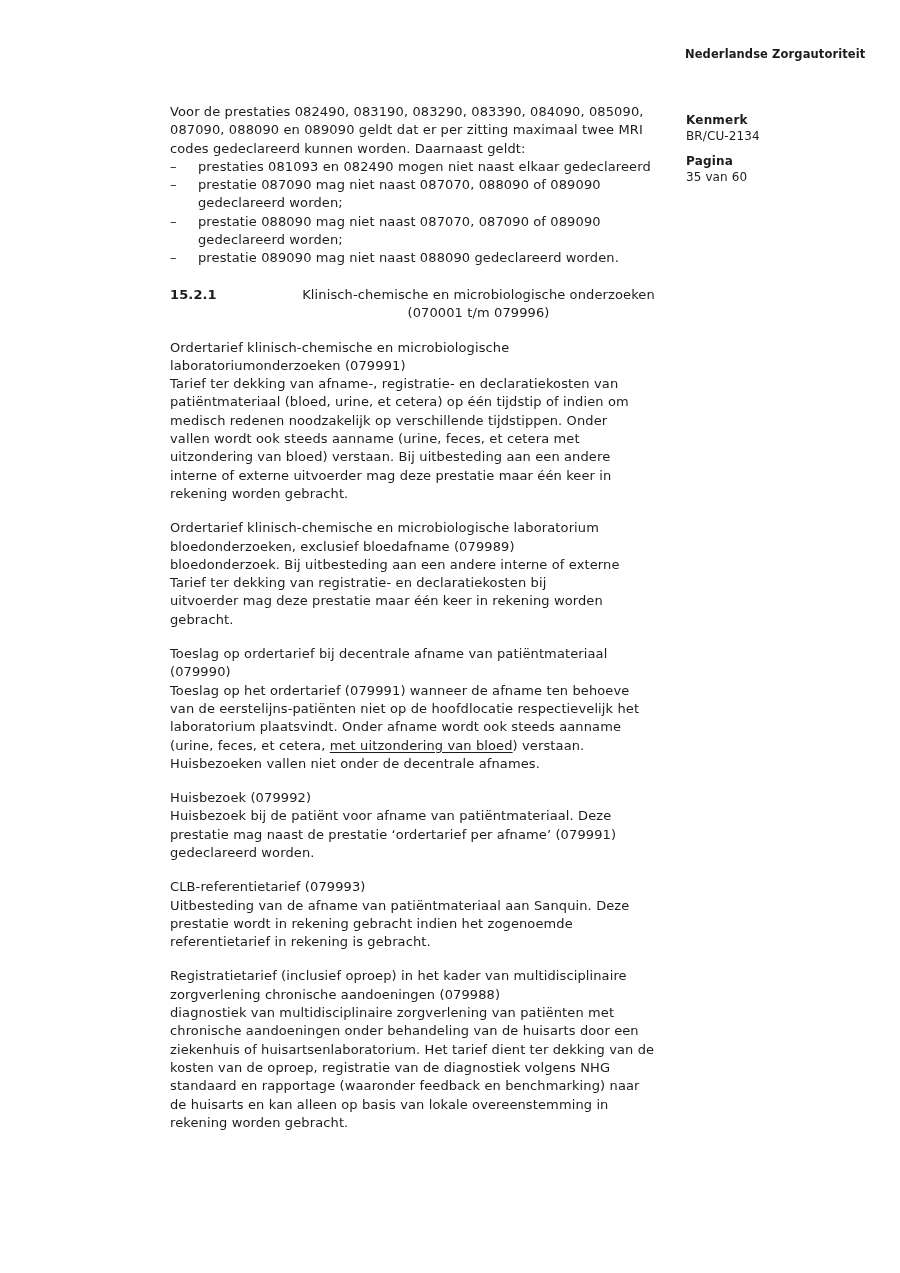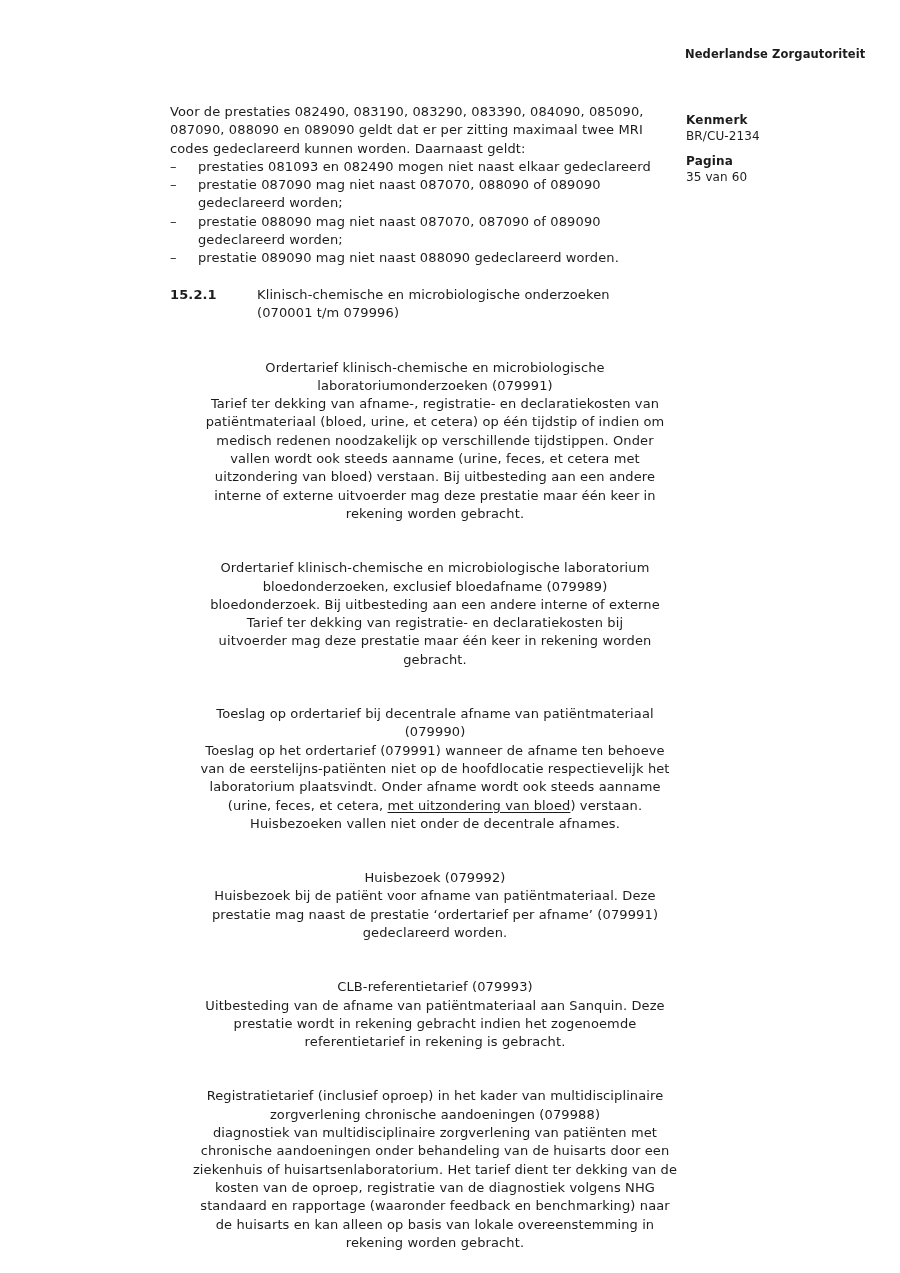--- a/index.html
+++ b/index.html
@@ -19,27 +19,27 @@
   .sidebar { position: absolute; left: 686px; top: 113px; }
   .meta-label { font-size: 12px; font-weight: bold; letter-spacing: 0.2px; }
   .meta-value { font-size: 12px; margin-top: 2px; letter-spacing: 0.1px; white-space: nowrap; }
   .meta-block + .meta-block { margin-top: 11px; }
   .main {
     position: absolute; left: 170px; top: 103px; width: 530px;
     font-size: 13px; line-height: 18.3px; letter-spacing: 0.12px;
   }
   .line { white-space: pre; }
   .u { text-decoration: underline; text-underline-offset: 2px; }
-  .para { margin-top: 36px; text-align: center; }
+  .para { margin-top: 16px; }
   .bullet-item { display: flex; }
   .bullet-dash { width: 28px; flex: none; }
   .bullet-text { flex: 1; }
   .section-heading { display: flex; margin-top: 18.3px; gap: 24px; }
   .section-number { width: 63px; flex: none; font-weight: bold; }
-  .section-title { flex: 1; }
+  .section-title { flex: 1; text-align: center; }
 </style>
 </head>
 <body>
 
 <div class="org-name">Nederlandse Zorgautoriteit</div>
 
 <div class="sidebar">
   <div class="meta-block">
     <div class="meta-label">Kenmerk</div>
     <div class="meta-value">BR/CU-2134</div>

